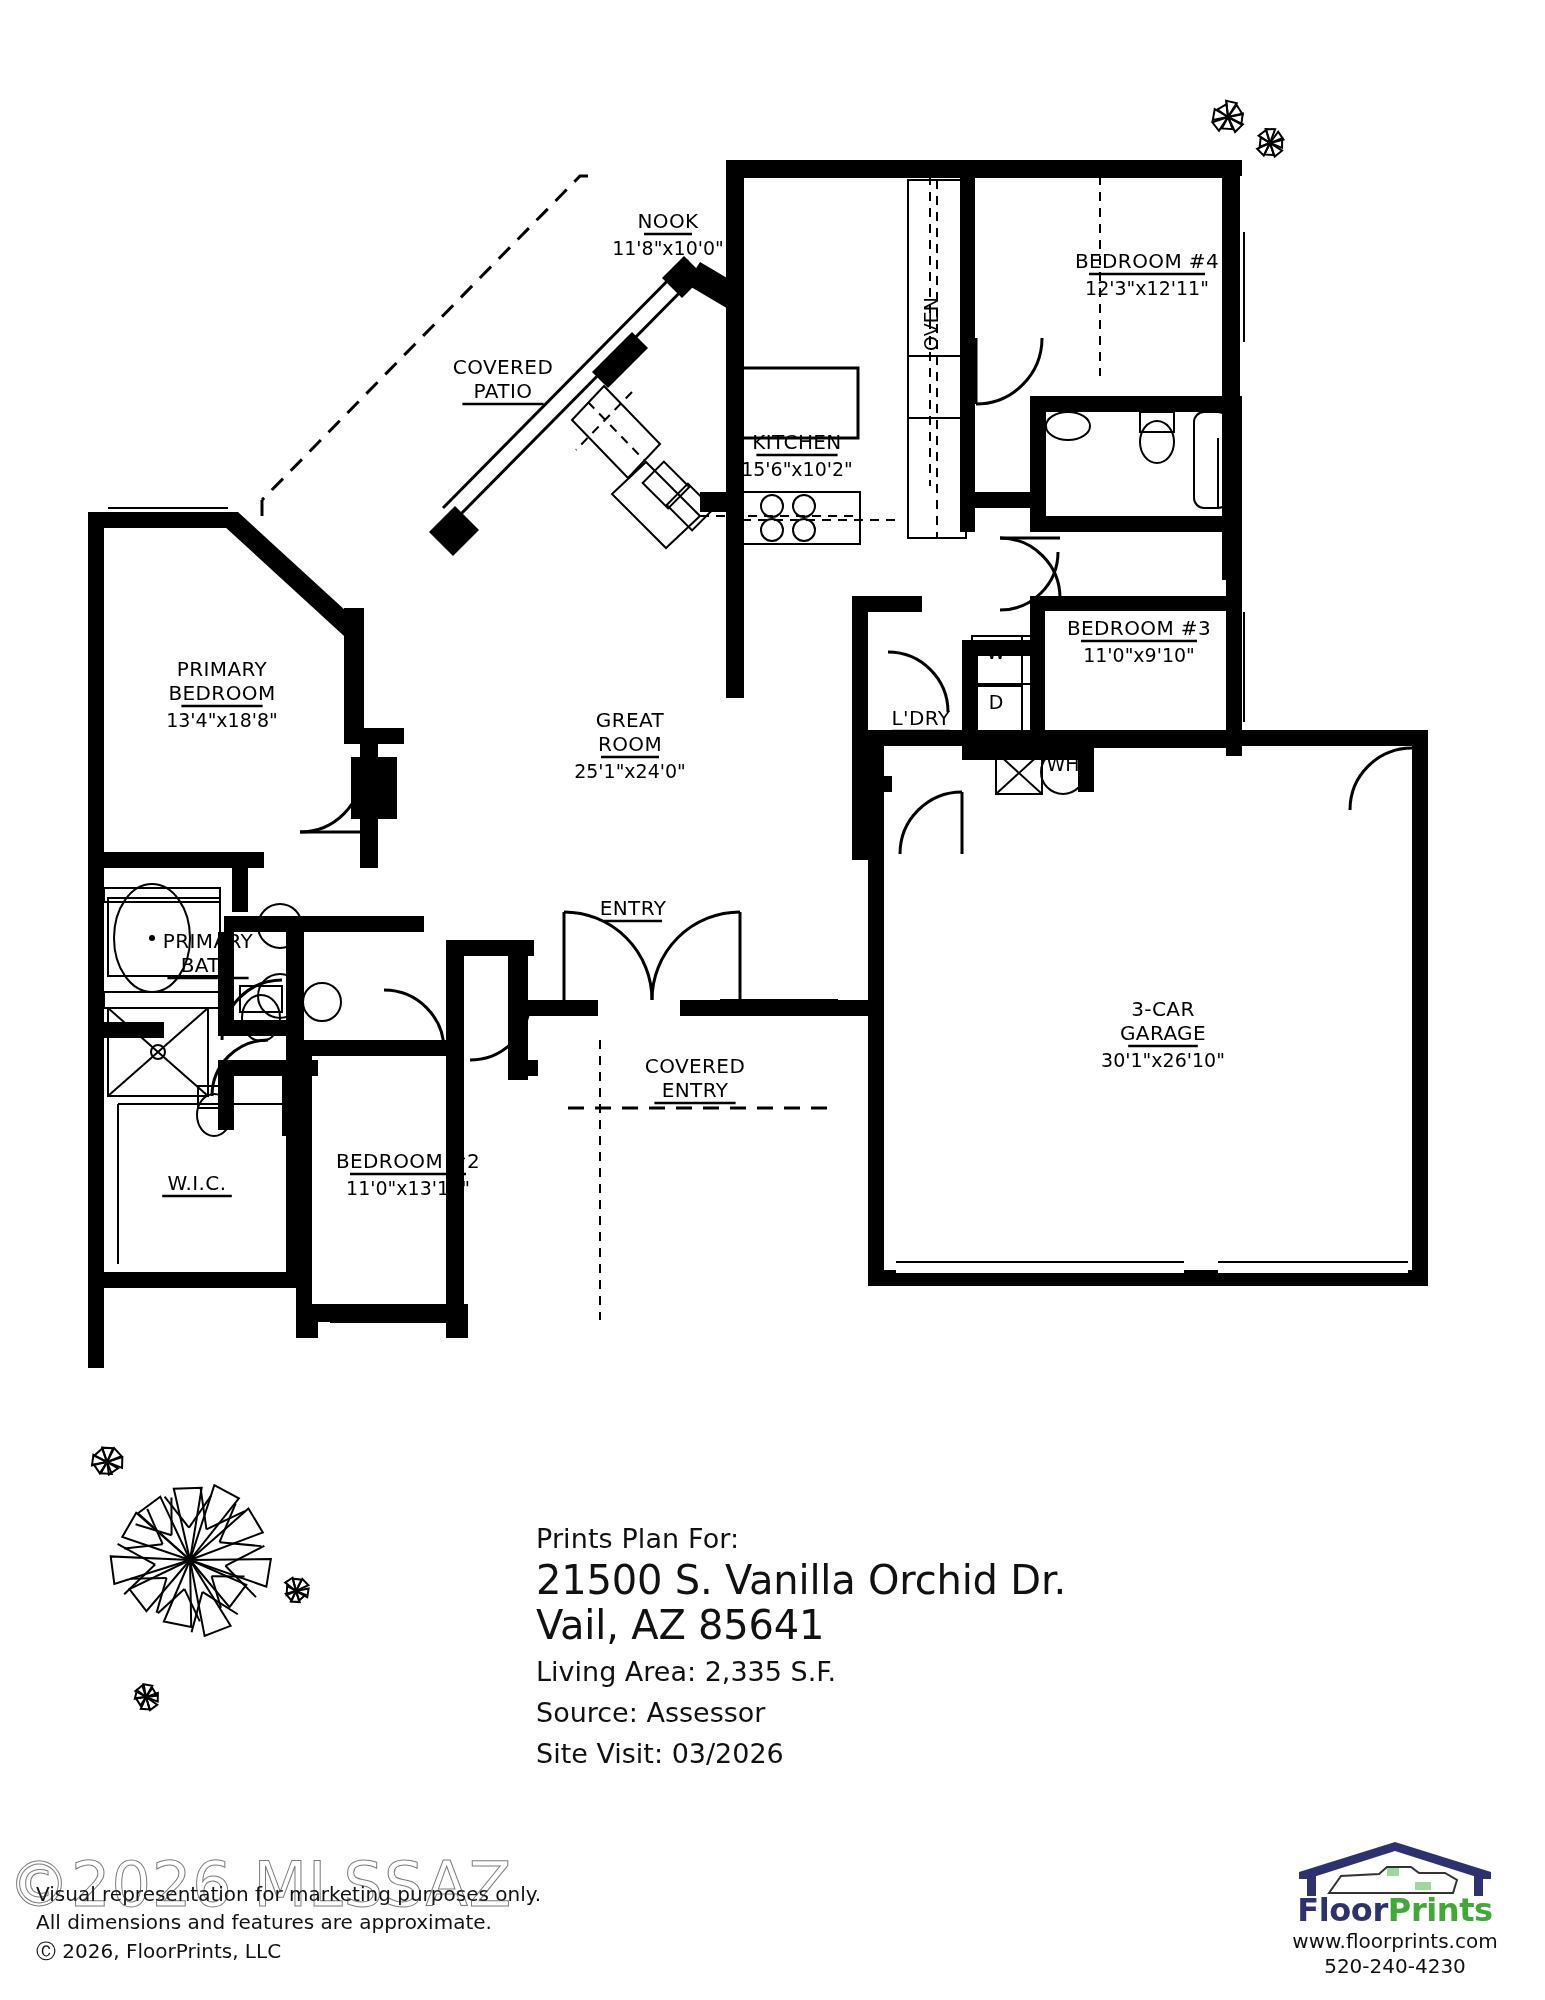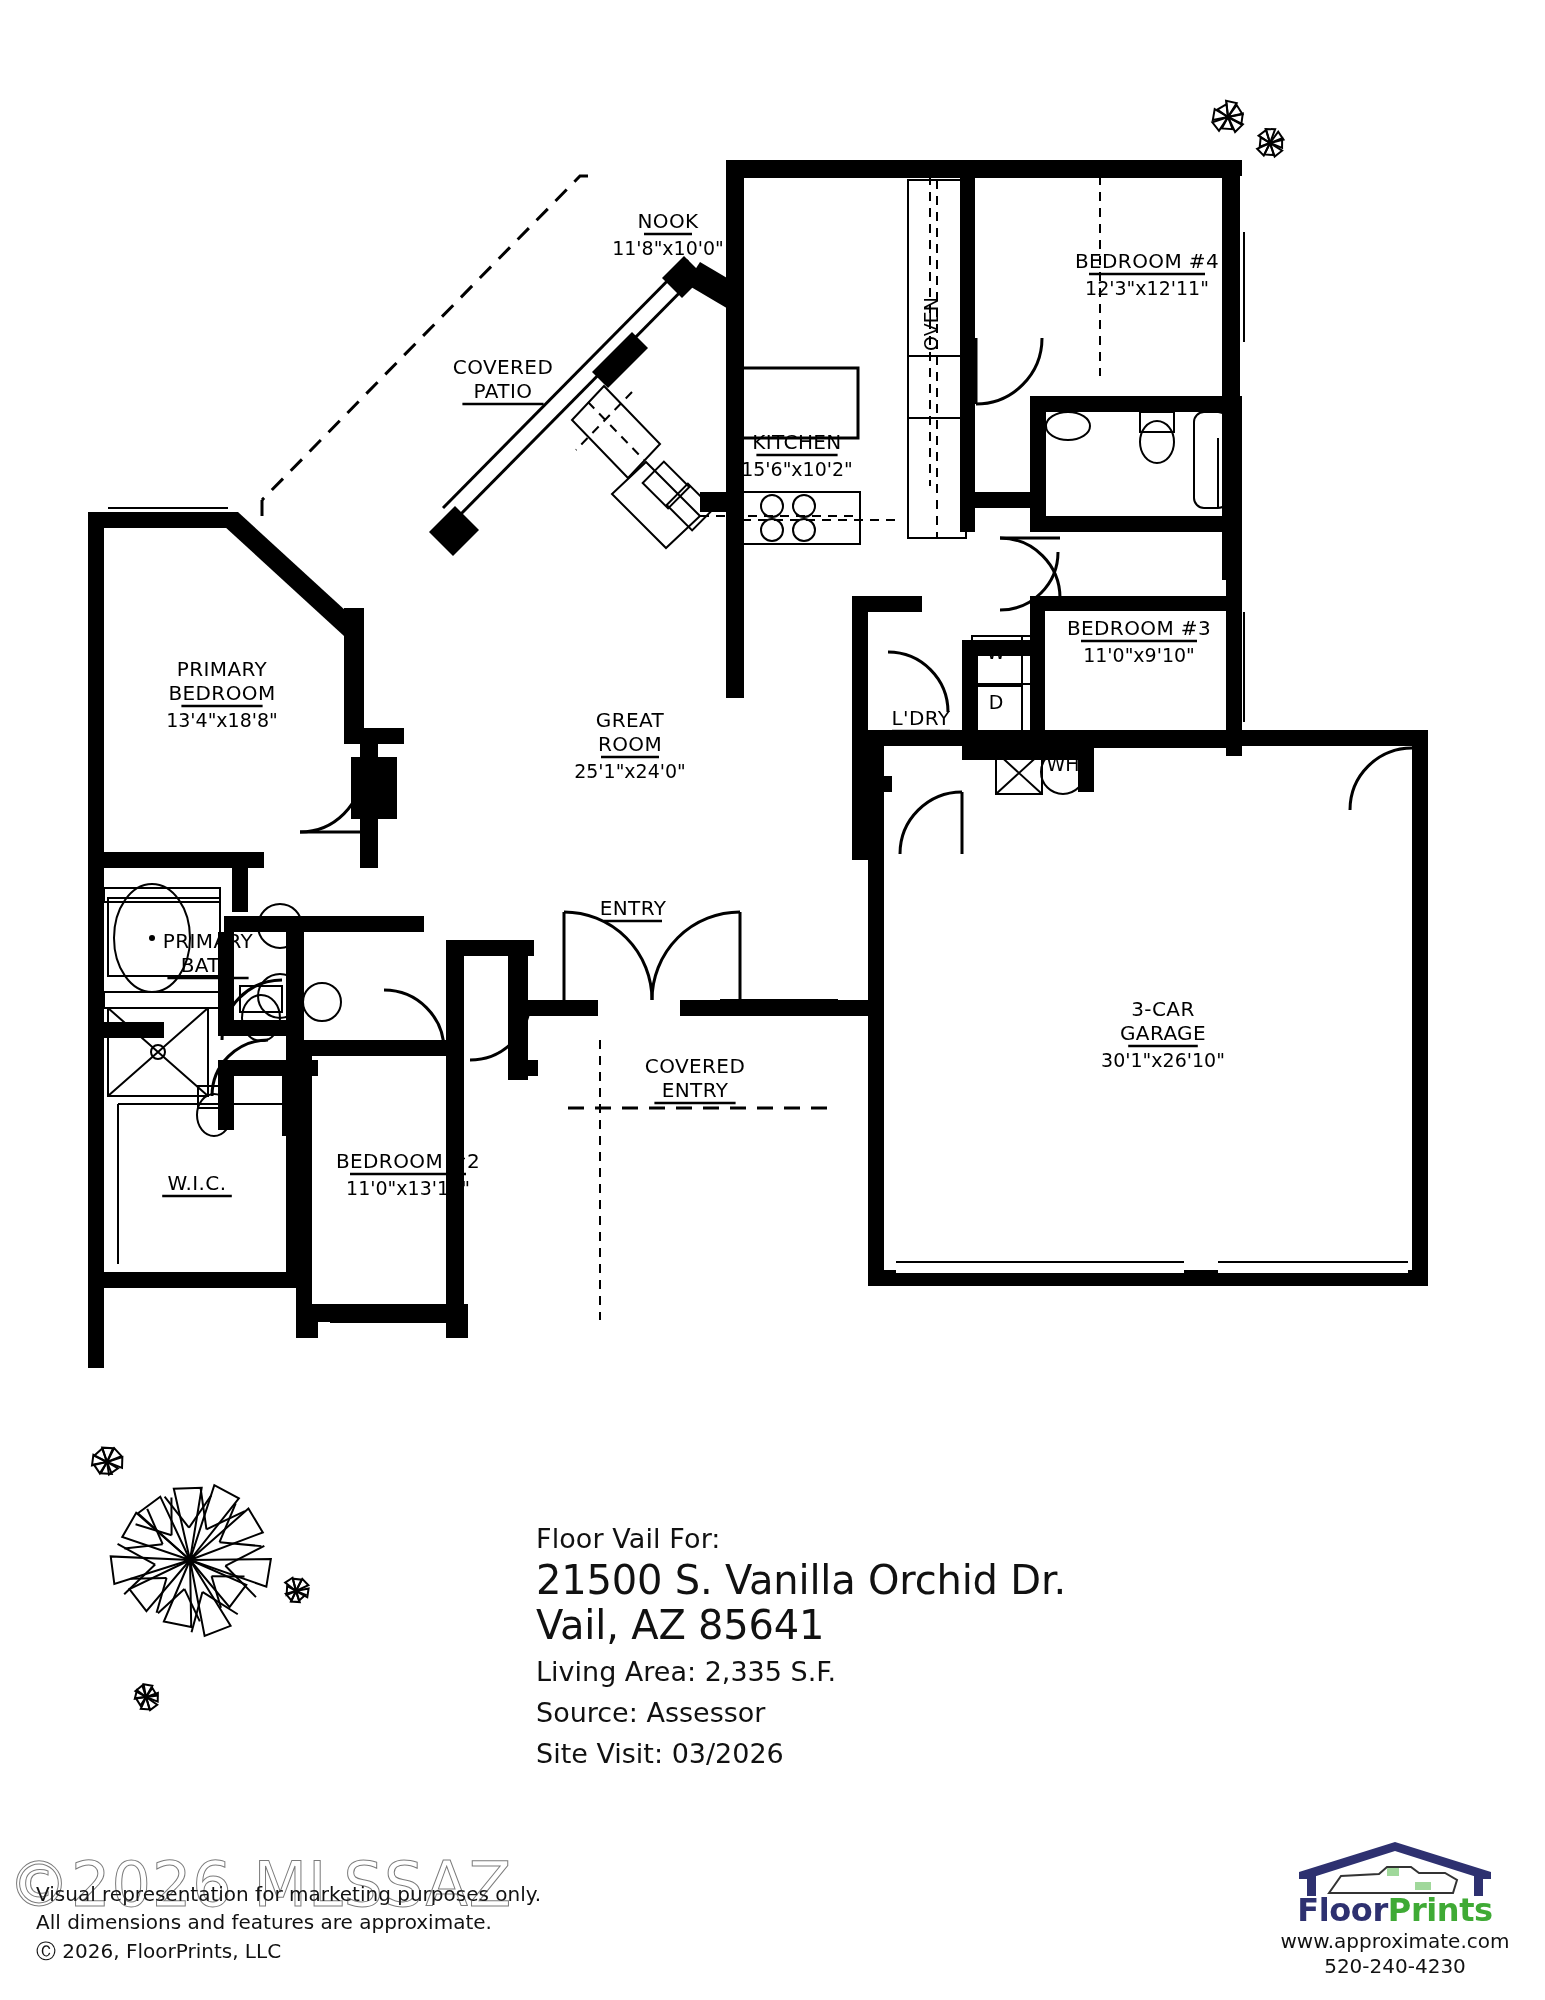--- a/index.html
+++ b/index.html
@@ -414,21 +414,21 @@
         <path class="ln2" stroke-width="3" d="M1270 143 L1257.1502510060361 148.77964954385445 L1263.7589279879514 155.6320789341294 Z"></path>
         <path class="ln2" stroke-width="3" d="M1270 143 L1260.6910613712423 137.27534309970284 L1259.7341810486207 146.74713174009062 Z"></path>
         <path class="ln2" stroke-width="3" d="M1270 143 L1266.2202922539134 129.94077914738511 L1258.5811183818098 135.62174935957336 Z"></path>
         <path class="ln2" stroke-width="3" d="M1270 143 L1275.139624007671 129.21897083838542 L1265.6232000608825 128.95805846805922 Z"></path>
         <path class="ln2" stroke-width="3" d="M1270 143 L1283.544006219235 139.6149526159089 L1278.224929613092 131.71952203499794 Z"></path>
       </g>
     </g>
 </svg>
 
 <div class="info">
-  <div class="lead">Floor Vail For:</div>
+  <div class="lead">Prints Plan For:</div>
   <div class="addr">21500 S. Vanilla Orchid Dr.</div>
   <div class="addr">Vail, AZ  85641</div>
   <div class="meta">Living Area:  2,335 S.F.</div>
   <div class="meta">Source:  Assessor</div>
   <div class="meta">Site Visit:  03/2026</div>
 </div>
 
 <div class="disclaimer">
   <div>Visual representation for marketing purposes only.</div>
   <div>All dimensions and features are approximate.</div>
@@ -439,15 +439,15 @@
 <div class="logoblock">
   <svg width="200" height="58" viewBox="0 0 200 58" style="display:block;margin:0 auto;">
     <path d="M100 4 L196 34 L196 41 L188 41 L100 13 L12 41 L4 41 L4 34 Z" fill="#2e3170"></path>
     <rect x="12" y="38" width="9" height="22" fill="#2e3170"></rect>
     <rect x="179" y="38" width="9" height="22" fill="#2e3170"></rect>
     <path d="M34 55 L46 38 L84 36 L92 29 L116 29 L124 35 L150 35 L162 42 L158 55 Z" fill="none" stroke="#333" stroke-width="2"></path>
     <path d="M92 30 L104 30 L104 38 L92 38 Z" fill="#8fd18a" opacity=".85"></path>
     <path d="M120 44 L136 44 L136 52 L120 52 Z" fill="#8fd18a" opacity=".85"></path>
   </svg>
   <div class="logoword"><span class="a">Floor</span><span class="b">Prints</span></div>
-  <div class="logourl">www.approximate.com</div>
+  <div class="logourl">www.floorprints.com</div>
   <div class="logotel">520-240-4230</div>
 </div>
 
 </body></html>

